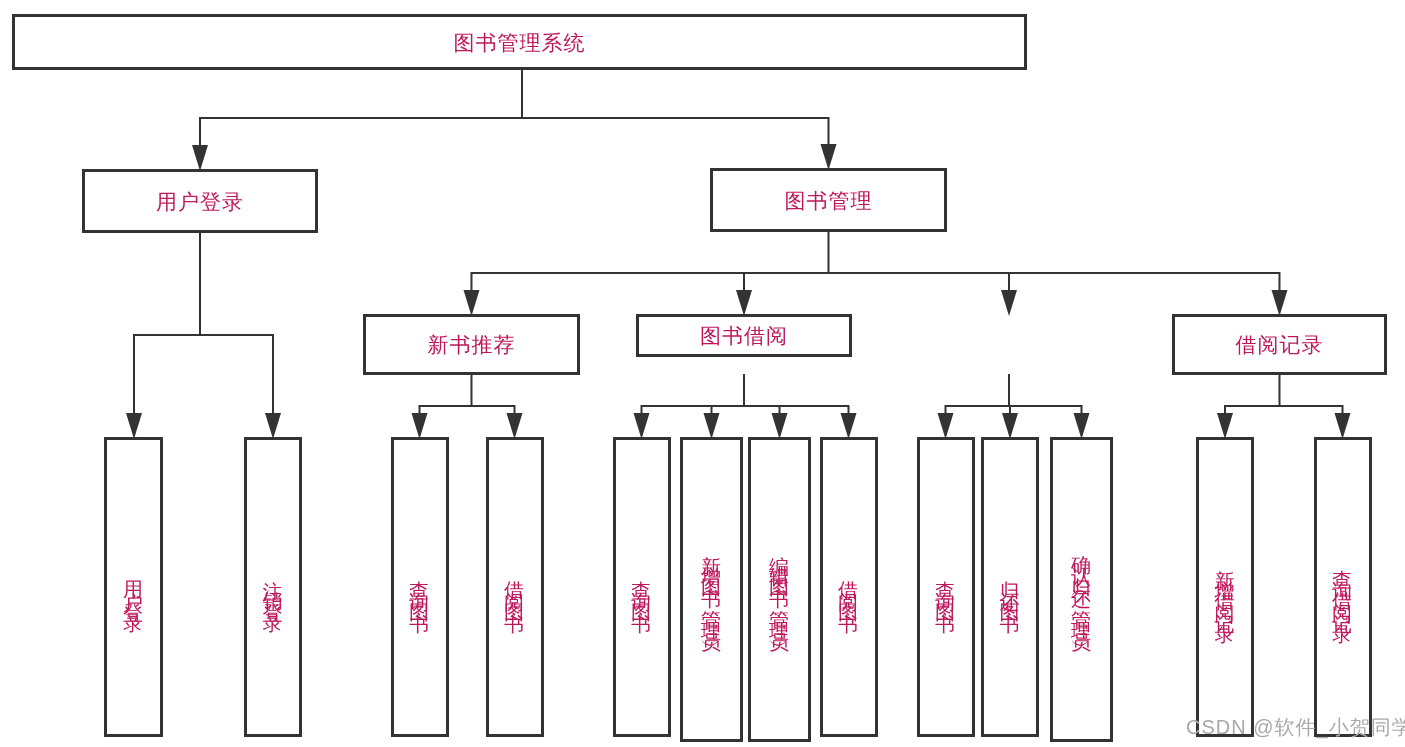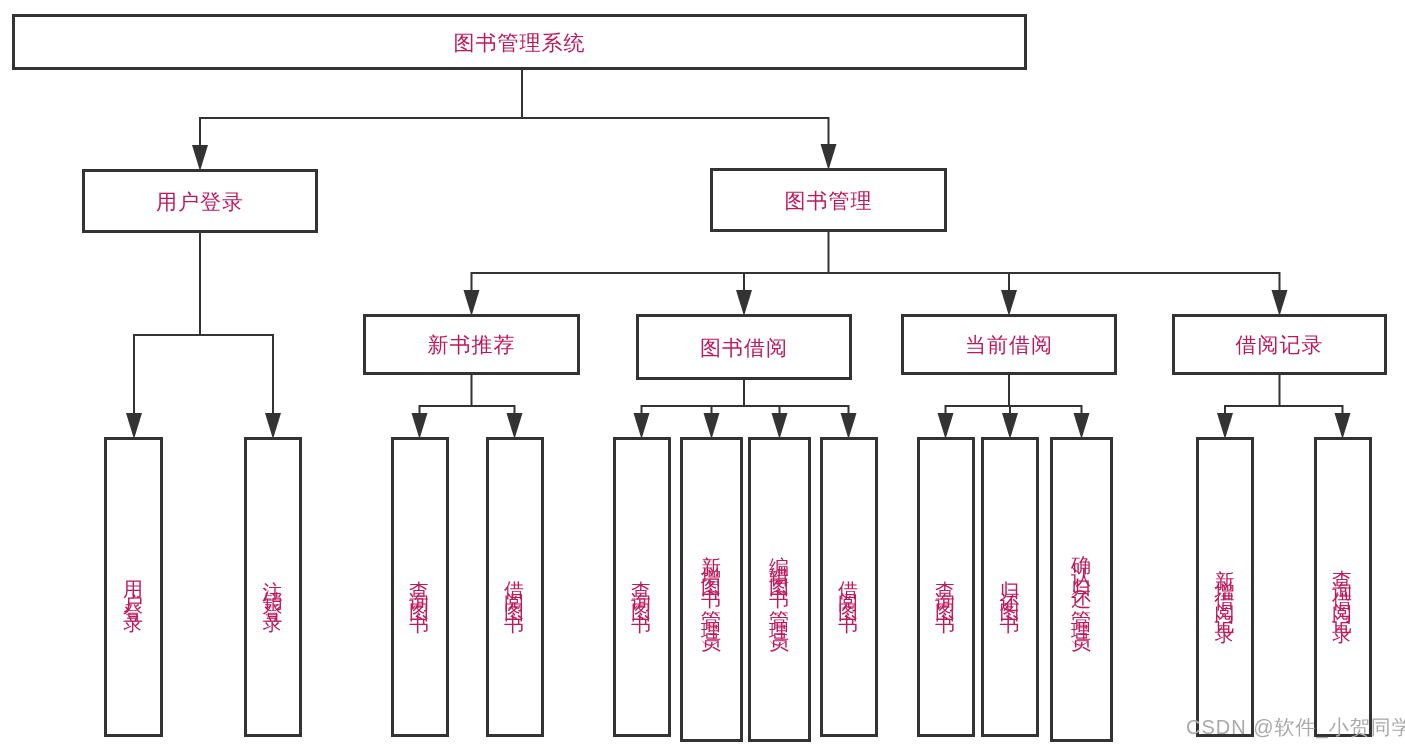--- a/index.html
+++ b/index.html
@@ -69,25 +69,22 @@
   <div class="node h" style="left:82px;top:169px;width:236px;height:64px">
     <span class="lbl">用户登录</span>
   </div>
   <div class="node h" style="left:710px;top:168px;width:237px;height:64px">
     <span class="lbl">图书管理</span>
   </div>
 
   <div class="node h" style="left:363px;top:314px;width:217px;height:61px">
     <span class="lbl">新书推荐</span>
   </div>
-  <div class="node h" style="left:636px;top:314px;width:216px;height:66px">
+  <div class="node h" style="left:636px;top:314px;width:216px;height:43px">
     <span class="lbl">图书借阅</span>
-  </div>
-  <div class="node h" style="left:901px;top:314px;width:216px;height:61px">
-    <span class="lbl">当前借阅</span>
   </div>
   <div class="node h" style="left:1172px;top:314px;width:215px;height:61px">
     <span class="lbl">借阅记录</span>
   </div>
 
   <div class="node v" style="left:104px;top:437px;width:59px;height:300px">
     <span class="lbl">用户登录</span>
   </div>
   <div class="node v" style="left:244px;top:437px;width:58px;height:300px">
     <span class="lbl">注销登录</span>

